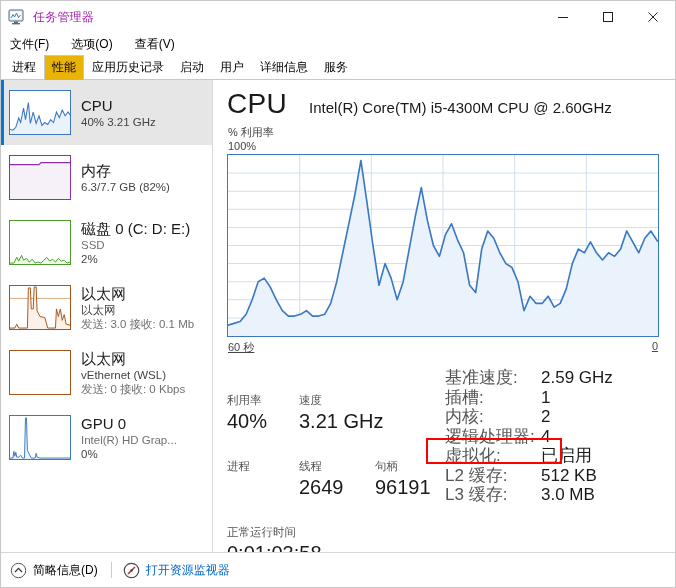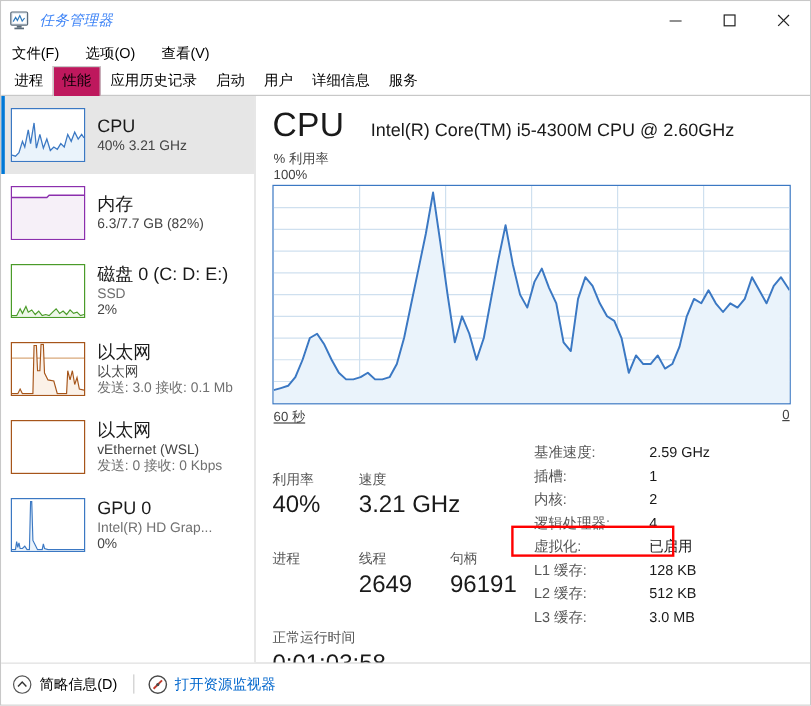--- a/index.html
+++ b/index.html
@@ -39,23 +39,22 @@
   .title-icon {
     width: 18px;
     height: 18px;
     margin-left: 7px;
     margin-right: 7px;
     position: relative;
     flex: 0 0 auto;
   }
   .title-text {
     font-size: 12px;
-    color: #3b82f6;
+    color: #a21caf;
     letter-spacing: .2px;
-    font-style: italic;
   }
   .win-controls {
     position: absolute;
     right: 0;
     top: 0;
     height: 32px;
     display: flex;
   }
   .win-btn {
     width: 45px;
@@ -100,21 +99,21 @@
     padding: 3px 7px 4px 7px;
     border: 1px solid transparent;
     border-bottom: none;
     white-space: nowrap;
     position: relative;
     top: 1px;
     background: transparent;
   }
   .tab.active {
     border-color: #c8c8c8;
-    background: #be185d;
+    background: #eab308;
     z-index: 2;
   }
 
   
   .content {
     flex: 1 1 auto;
     display: flex;
     min-height: 0;
     position: relative;
   }
@@ -250,21 +249,21 @@
   .svalue {
     font-size: 20px;
     line-height: 26px;
     color: #1a1a1a;
     white-space: nowrap;
   }
   .uptime { margin-top: 24px; }
 
   .kv {
     display: flex;
-    font-size: 12px;
+    font-size: 17px;
     line-height: 19.5px;
     color: #555555;
     white-space: nowrap;
   }
   .kv .k { width: 96px; flex: 0 0 96px; }
   .kv .v { color: #1a1a1a; }
 
   
   .redbox {
     position: absolute;
@@ -528,24 +527,20 @@
           </div>
           <div class="kv">
             <span class="k">逻辑处理器:</span>
             <span class="v">4</span>
           </div>
           <div class="kv">
             <span class="k">虚拟化:</span>
             <span class="v">已启用</span>
           </div>
           <div class="kv">
-            <span class="k">L1 缓存:</span>
-            <span class="v">128 KB</span>
-          </div>
-          <div class="kv">
             <span class="k">L2 缓存:</span>
             <span class="v">512 KB</span>
           </div>
           <div class="kv">
             <span class="k">L3 缓存:</span>
             <span class="v">3.0 MB</span>
           </div>
         </div>
 
       </div>

